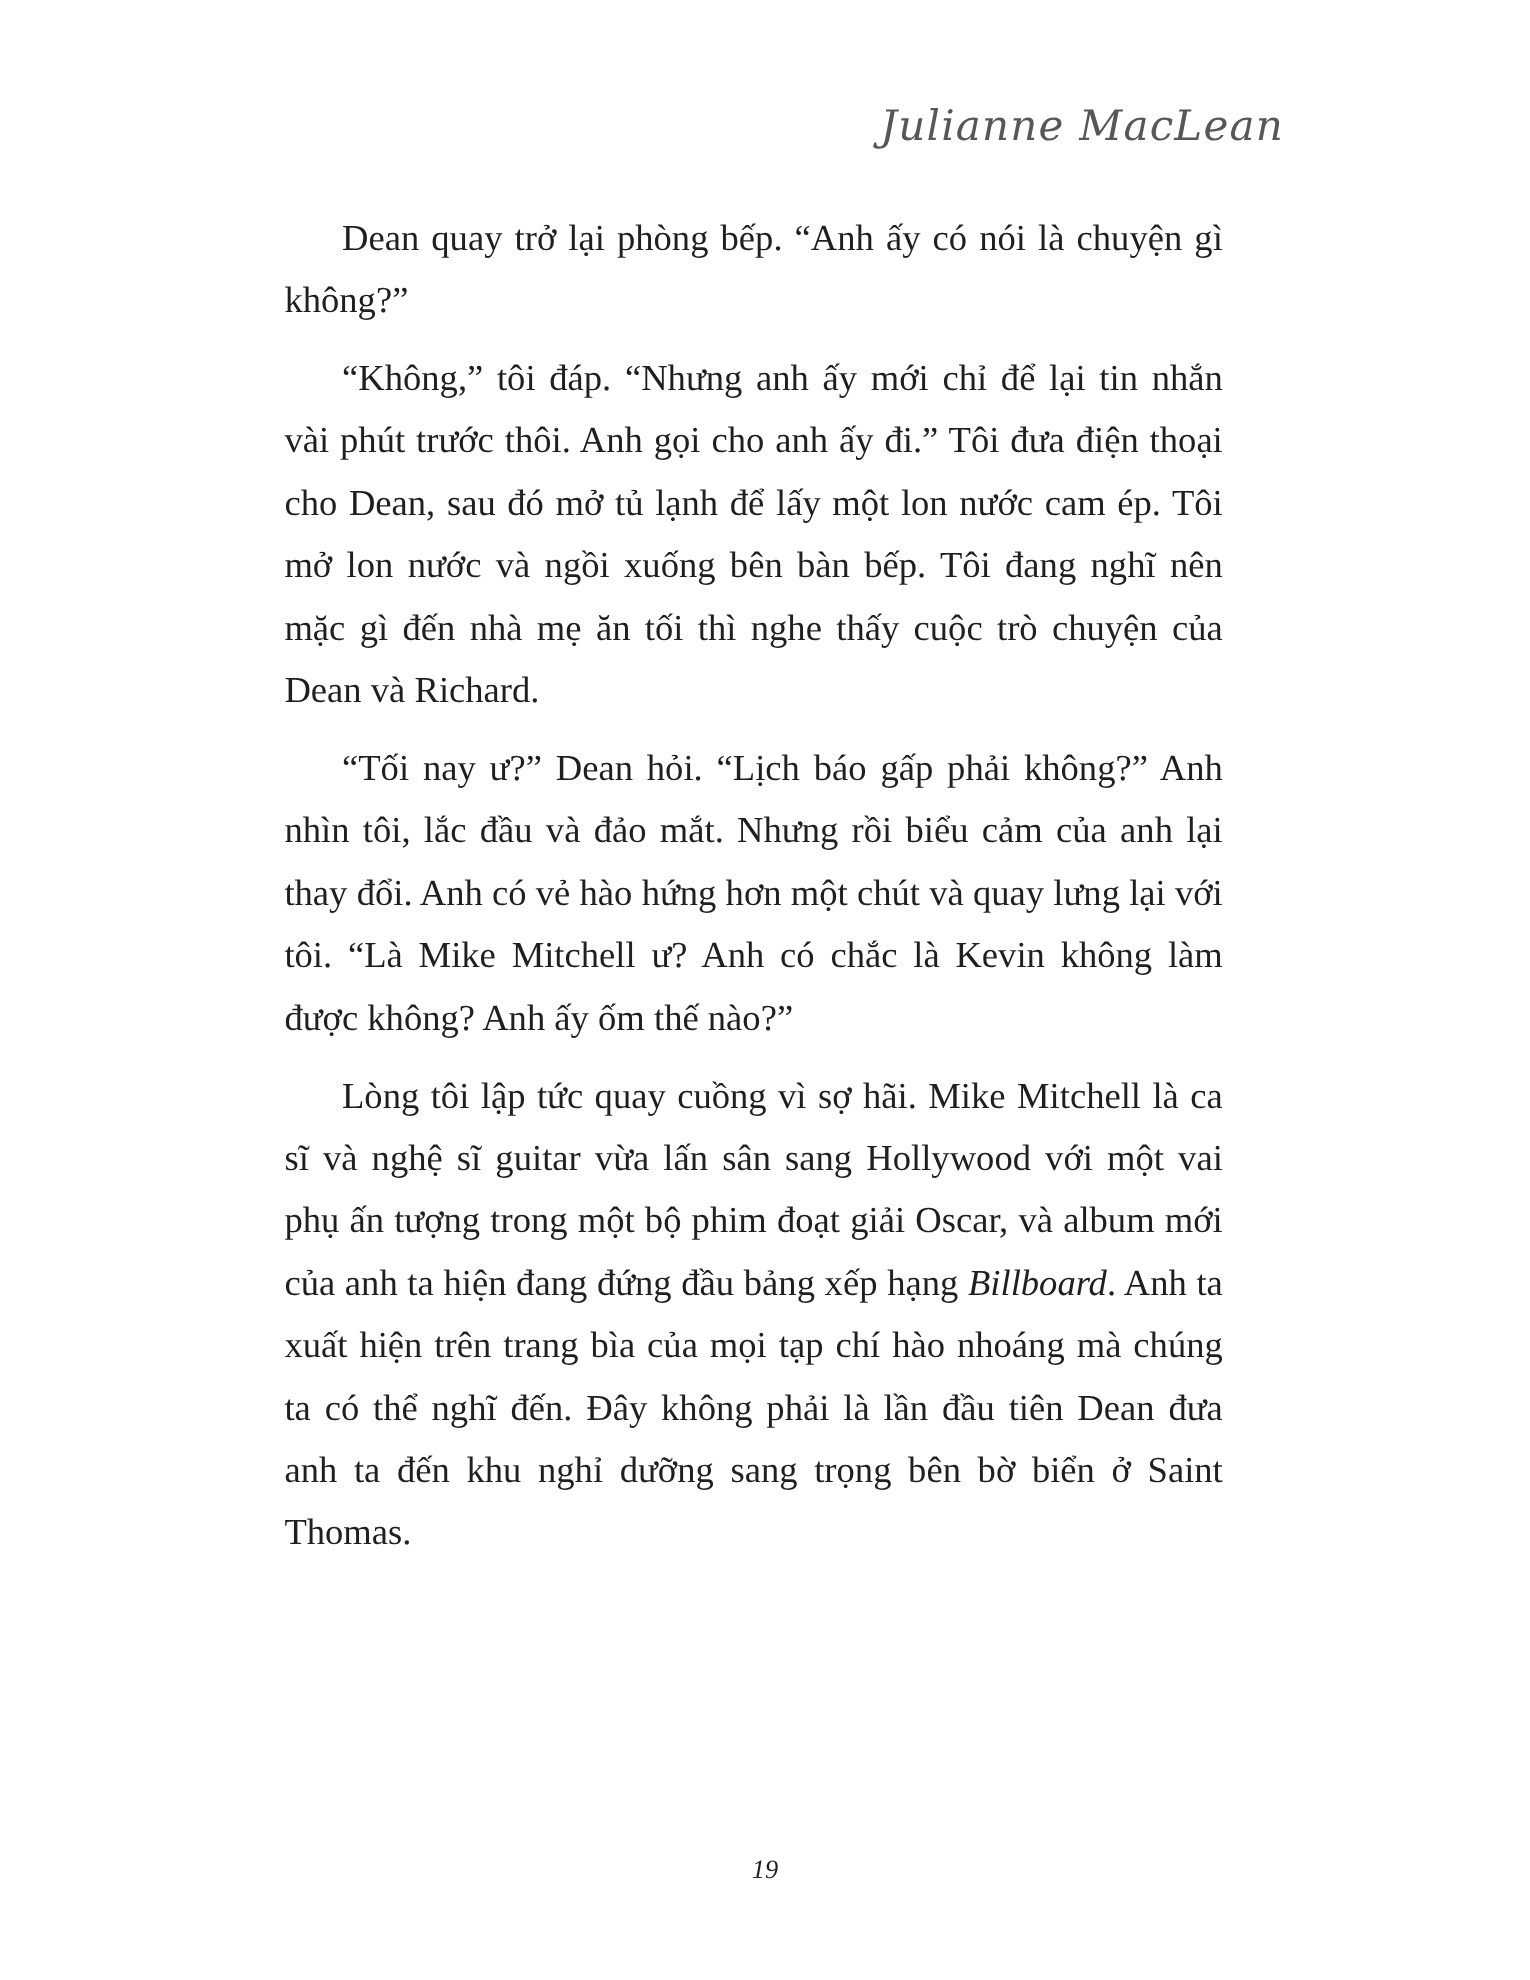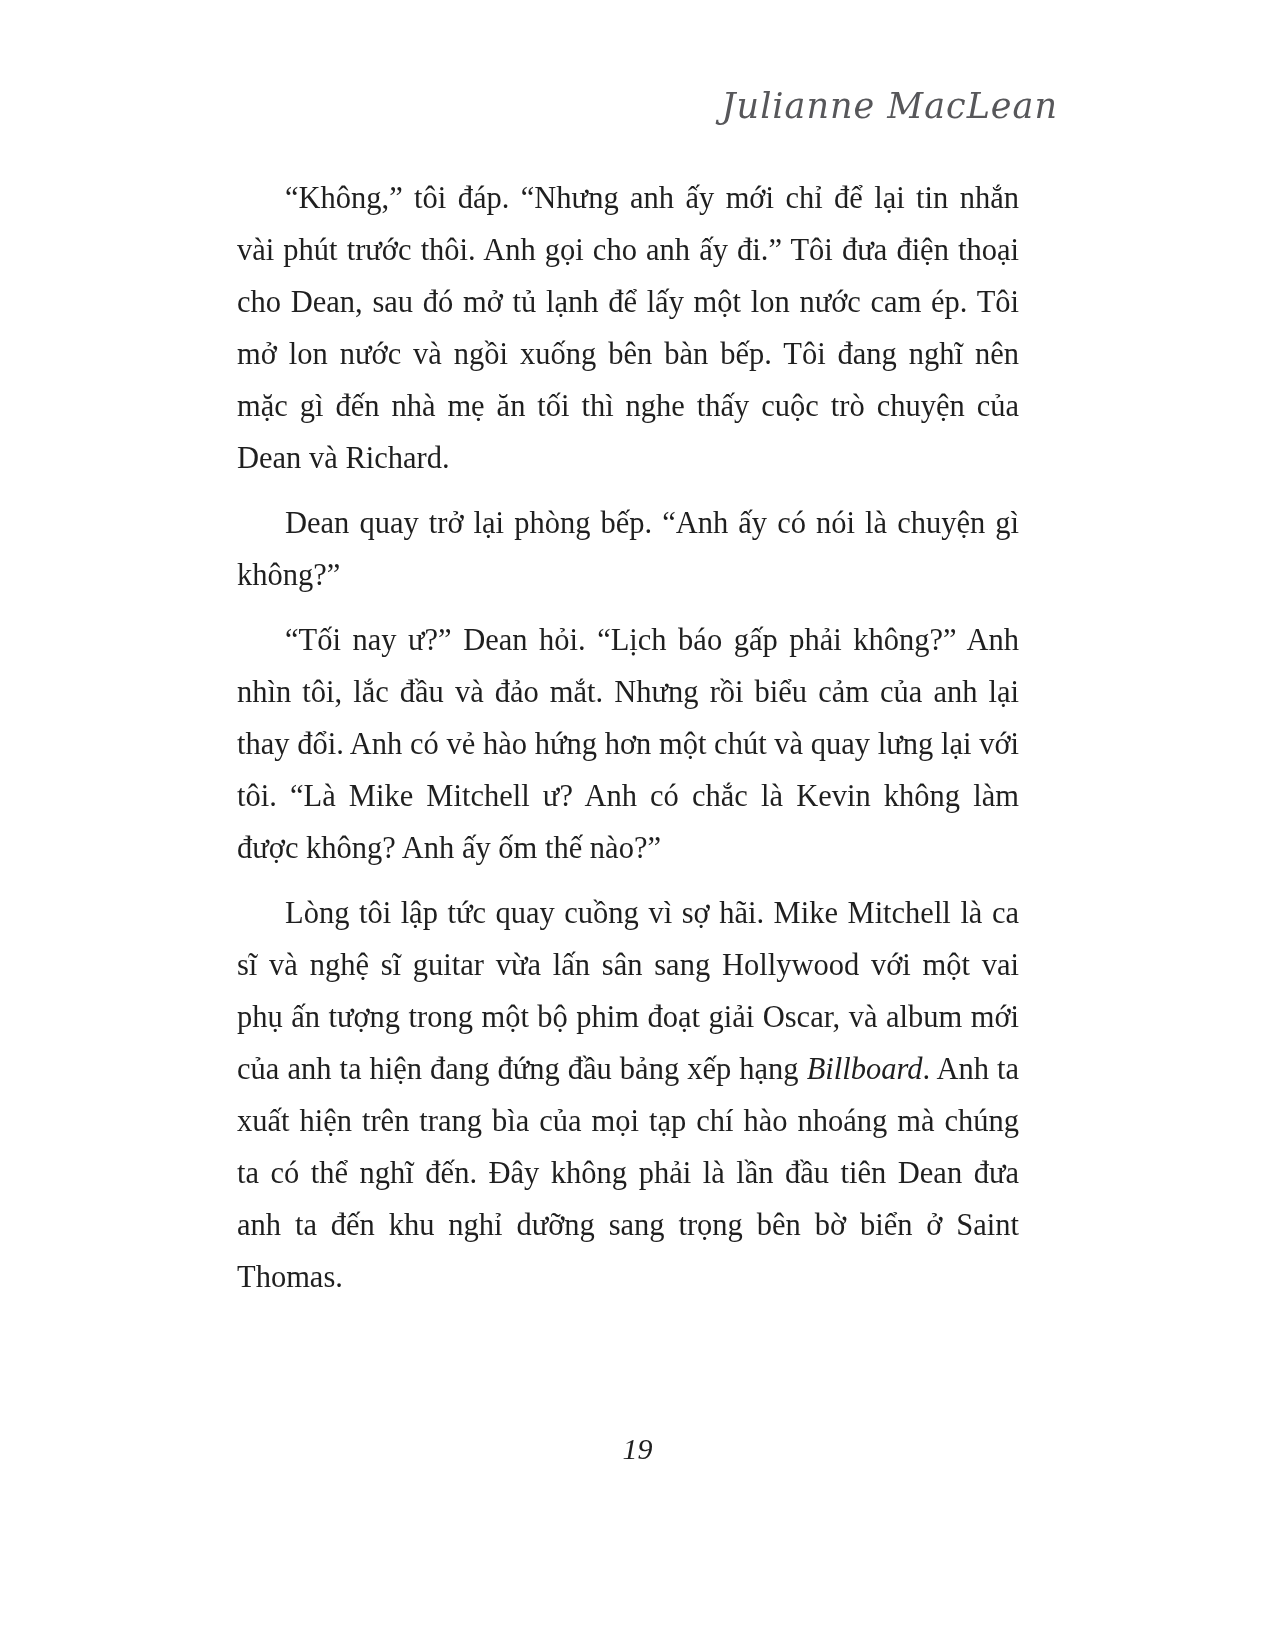--- a/index.html
+++ b/index.html
@@ -12,21 +12,21 @@
     width: 1275px;
     height: 1650px;
     background: #ffffff;
     overflow: hidden;
     font-family: "Liberation Serif", "DejaVu Serif", serif;
     color: #1f1f1f;
   }
   .running-head {
     position: absolute;
     top: 86px;
-    right: 217px;
+    right: 205px;
     font-family: "DejaVu Serif", serif;
     font-style: italic;
     font-size: 35px;
     letter-spacing: 1px;
     color: #57575a;
   }
   .body-text {
     position: absolute;
     left: 237px;
     top: 172px;
@@ -43,41 +43,41 @@
   .body-text p + p {
     margin-top: 13px;
   }
   .body-text p.no-indent {
     text-indent: 0;
   }
   .body-text em {
   }
   .folio {
     position: absolute;
-    top: 1432px;
+    top: 1545px;
     left: 0;
     width: 100%;
     text-align: center;
     font-style: italic;
-    font-size: 30px;
+    font-size: 22px;
     color: #1f1f1f;
   }
 </style>
 </head>
 <body>
 
 <div class="page">
 
   <header class="running-head">
     <span>Julianne MacLean</span>
   </header>
 
   <main class="body-text">
+    <p>Dean quay trở lại phòng bếp. “Anh ấy có nói là chuyện gì không?”</p>
     <p>“Không,” tôi đáp. “Nhưng anh ấy mới chỉ để lại tin nhắn vài phút trước thôi. Anh gọi cho anh ấy đi.” Tôi đưa điện thoại cho Dean, sau đó mở tủ lạnh để lấy một lon nước cam ép. Tôi mở lon nước và ngồi xuống bên bàn bếp. Tôi đang nghĩ nên mặc gì đến nhà mẹ ăn tối thì nghe thấy cuộc trò chuyện của Dean và Richard.</p>
-    <p>Dean quay trở lại phòng bếp. “Anh ấy có nói là chuyện gì không?”</p>
     <p>“Tối nay ư?” Dean hỏi. “Lịch báo gấp phải không?” Anh nhìn tôi, lắc đầu và đảo mắt. Nhưng rồi biểu cảm của anh lại thay đổi. Anh có vẻ hào hứng hơn một chút và quay lưng lại với tôi. “Là Mike Mitchell ư? Anh có chắc là Kevin không làm được không? Anh ấy ốm thế nào?”</p>
     <p><span>Lòng tôi lập tức quay cuồng vì sợ hãi. Mike Mitchell là ca sĩ và nghệ sĩ guitar vừa lấn sân sang Hollywood với một vai phụ ấn tượng trong một bộ phim đoạt giải Oscar, và album mới của anh ta hiện đang đứng đầu bảng xếp hạng </span><em>Billboard</em><span>. Anh ta xuất hiện trên trang bìa của mọi tạp chí hào nhoáng mà chúng ta có thể nghĩ đến. Đây không phải là lần đầu tiên Dean đưa anh ta đến khu nghỉ dưỡng sang trọng bên bờ biển ở Saint Thomas.</span></p>
   </main>
 
   <footer class="folio">
     <span>19</span>
   </footer>
 
 </div>
 

